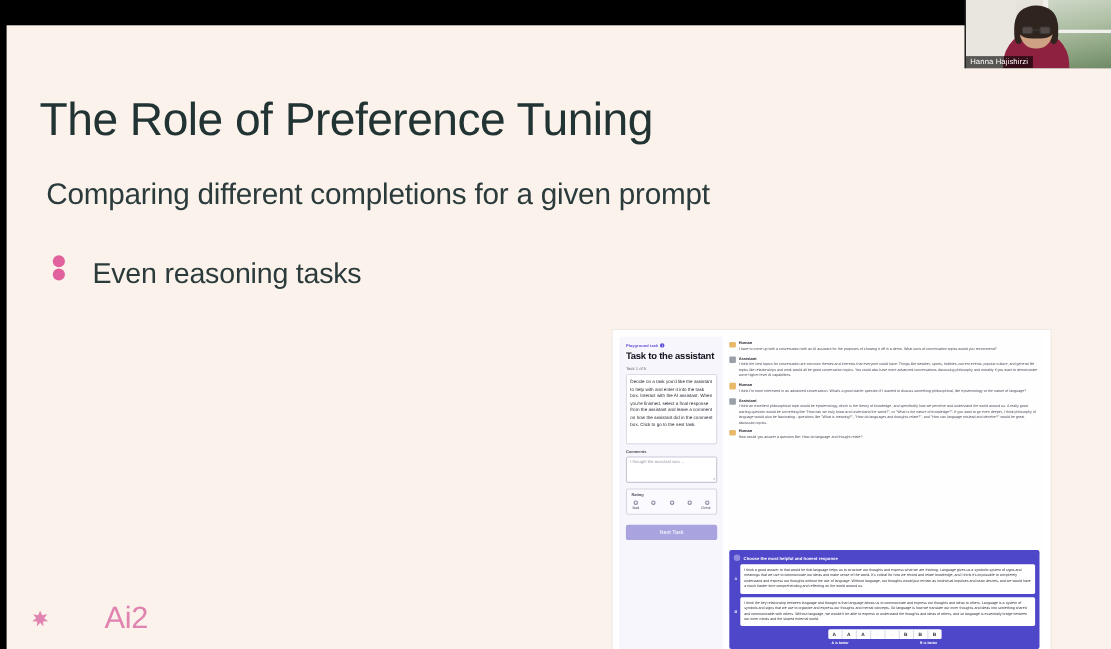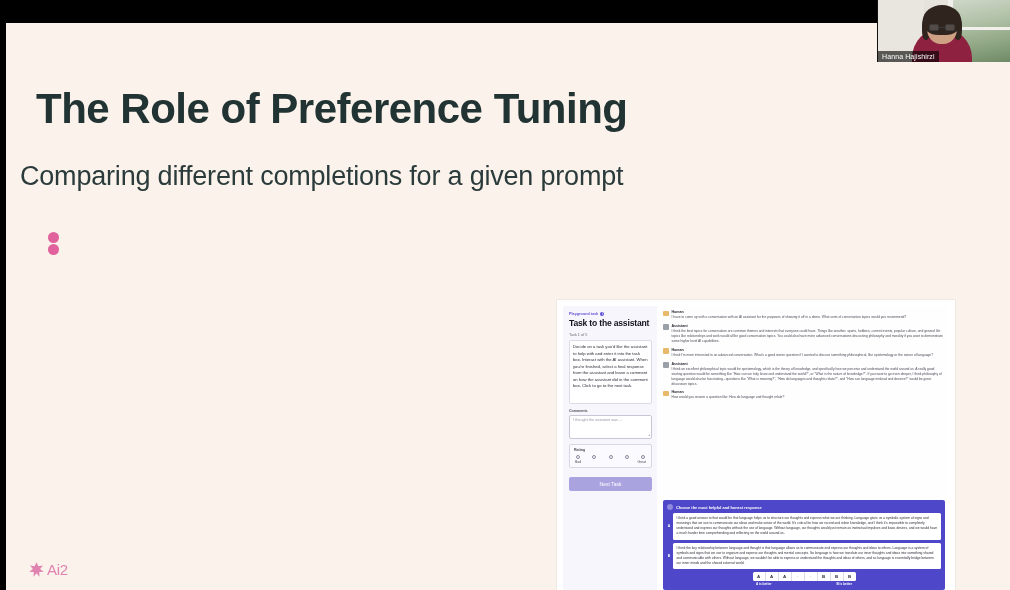--- a/index.html
+++ b/index.html
@@ -30,29 +30,29 @@
     height: 567px;
     background: #faf2eb;
     overflow: hidden;
   }
 
   #slide-title {
     position: absolute;
     left: 30px;
     top: 62px;
     font-size: 42px;
-    font-weight: 700;
+    font-weight: 400;
     color: #223333;
     letter-spacing: -0.5px;
     white-space: nowrap;
   }
 
   #slide-subtitle {
     position: absolute;
-    left: 14px;
+    left: 36px;
     top: 138px;
     font-size: 27px;
     font-weight: 400;
     color: #2b3b3b;
     letter-spacing: -0.2px;
     white-space: nowrap;
   }
 
   .bullet-list {
     position: absolute;
@@ -87,24 +87,25 @@
     position: absolute;
     left: 22px;
     bottom: 12px;
     display: flex;
     align-items: center;
     gap: 2px;
     color: #e083b0;
   }
   #logo-mark { width: 17px; height: 17px; display: block; }
   #logo-text {
-    font-size: 15px;
+    font-size: 28px;
     font-weight: 400;
     color: #e083b0;
     letter-spacing: -0.3px;
+    margin-left: 48px;
   }
 
   
   #embed {
     position: absolute;
     left: 551px;
     top: 277px;
     width: 398px;
     height: 298px;
     background: #ffffff;
@@ -502,20 +503,21 @@
 
     <div id="slide-title">The Role of Preference Tuning</div>
     <div id="slide-subtitle">Comparing different completions for a given prompt</div>
 
     <ul class="bullet-list">
       <li class="bullet-item">
         <span class="bullet-dot"></span>
       </li>
       <li class="bullet-item">
         <span class="bullet-dot"></span>
+        <span>Even reasoning tasks</span>
       </li>
     </ul>
 
     <div id="logo">
       <svg id="logo-mark" viewBox="0 0 20 20">
         <path d="M10 1.5 L12.2 6.3 L17.5 5.2 L14.2 9.4 L18.5 12.6 L13.1 13 L13.6 18.4 L10 14.4 L6.4 18.4 L6.9 13 L1.5 12.6 L5.8 9.4 L2.5 5.2 L7.8 6.3 Z" fill="#e083b0"></path>
       </svg>
       <span id="logo-text">Ai2</span>
     </div>
 

